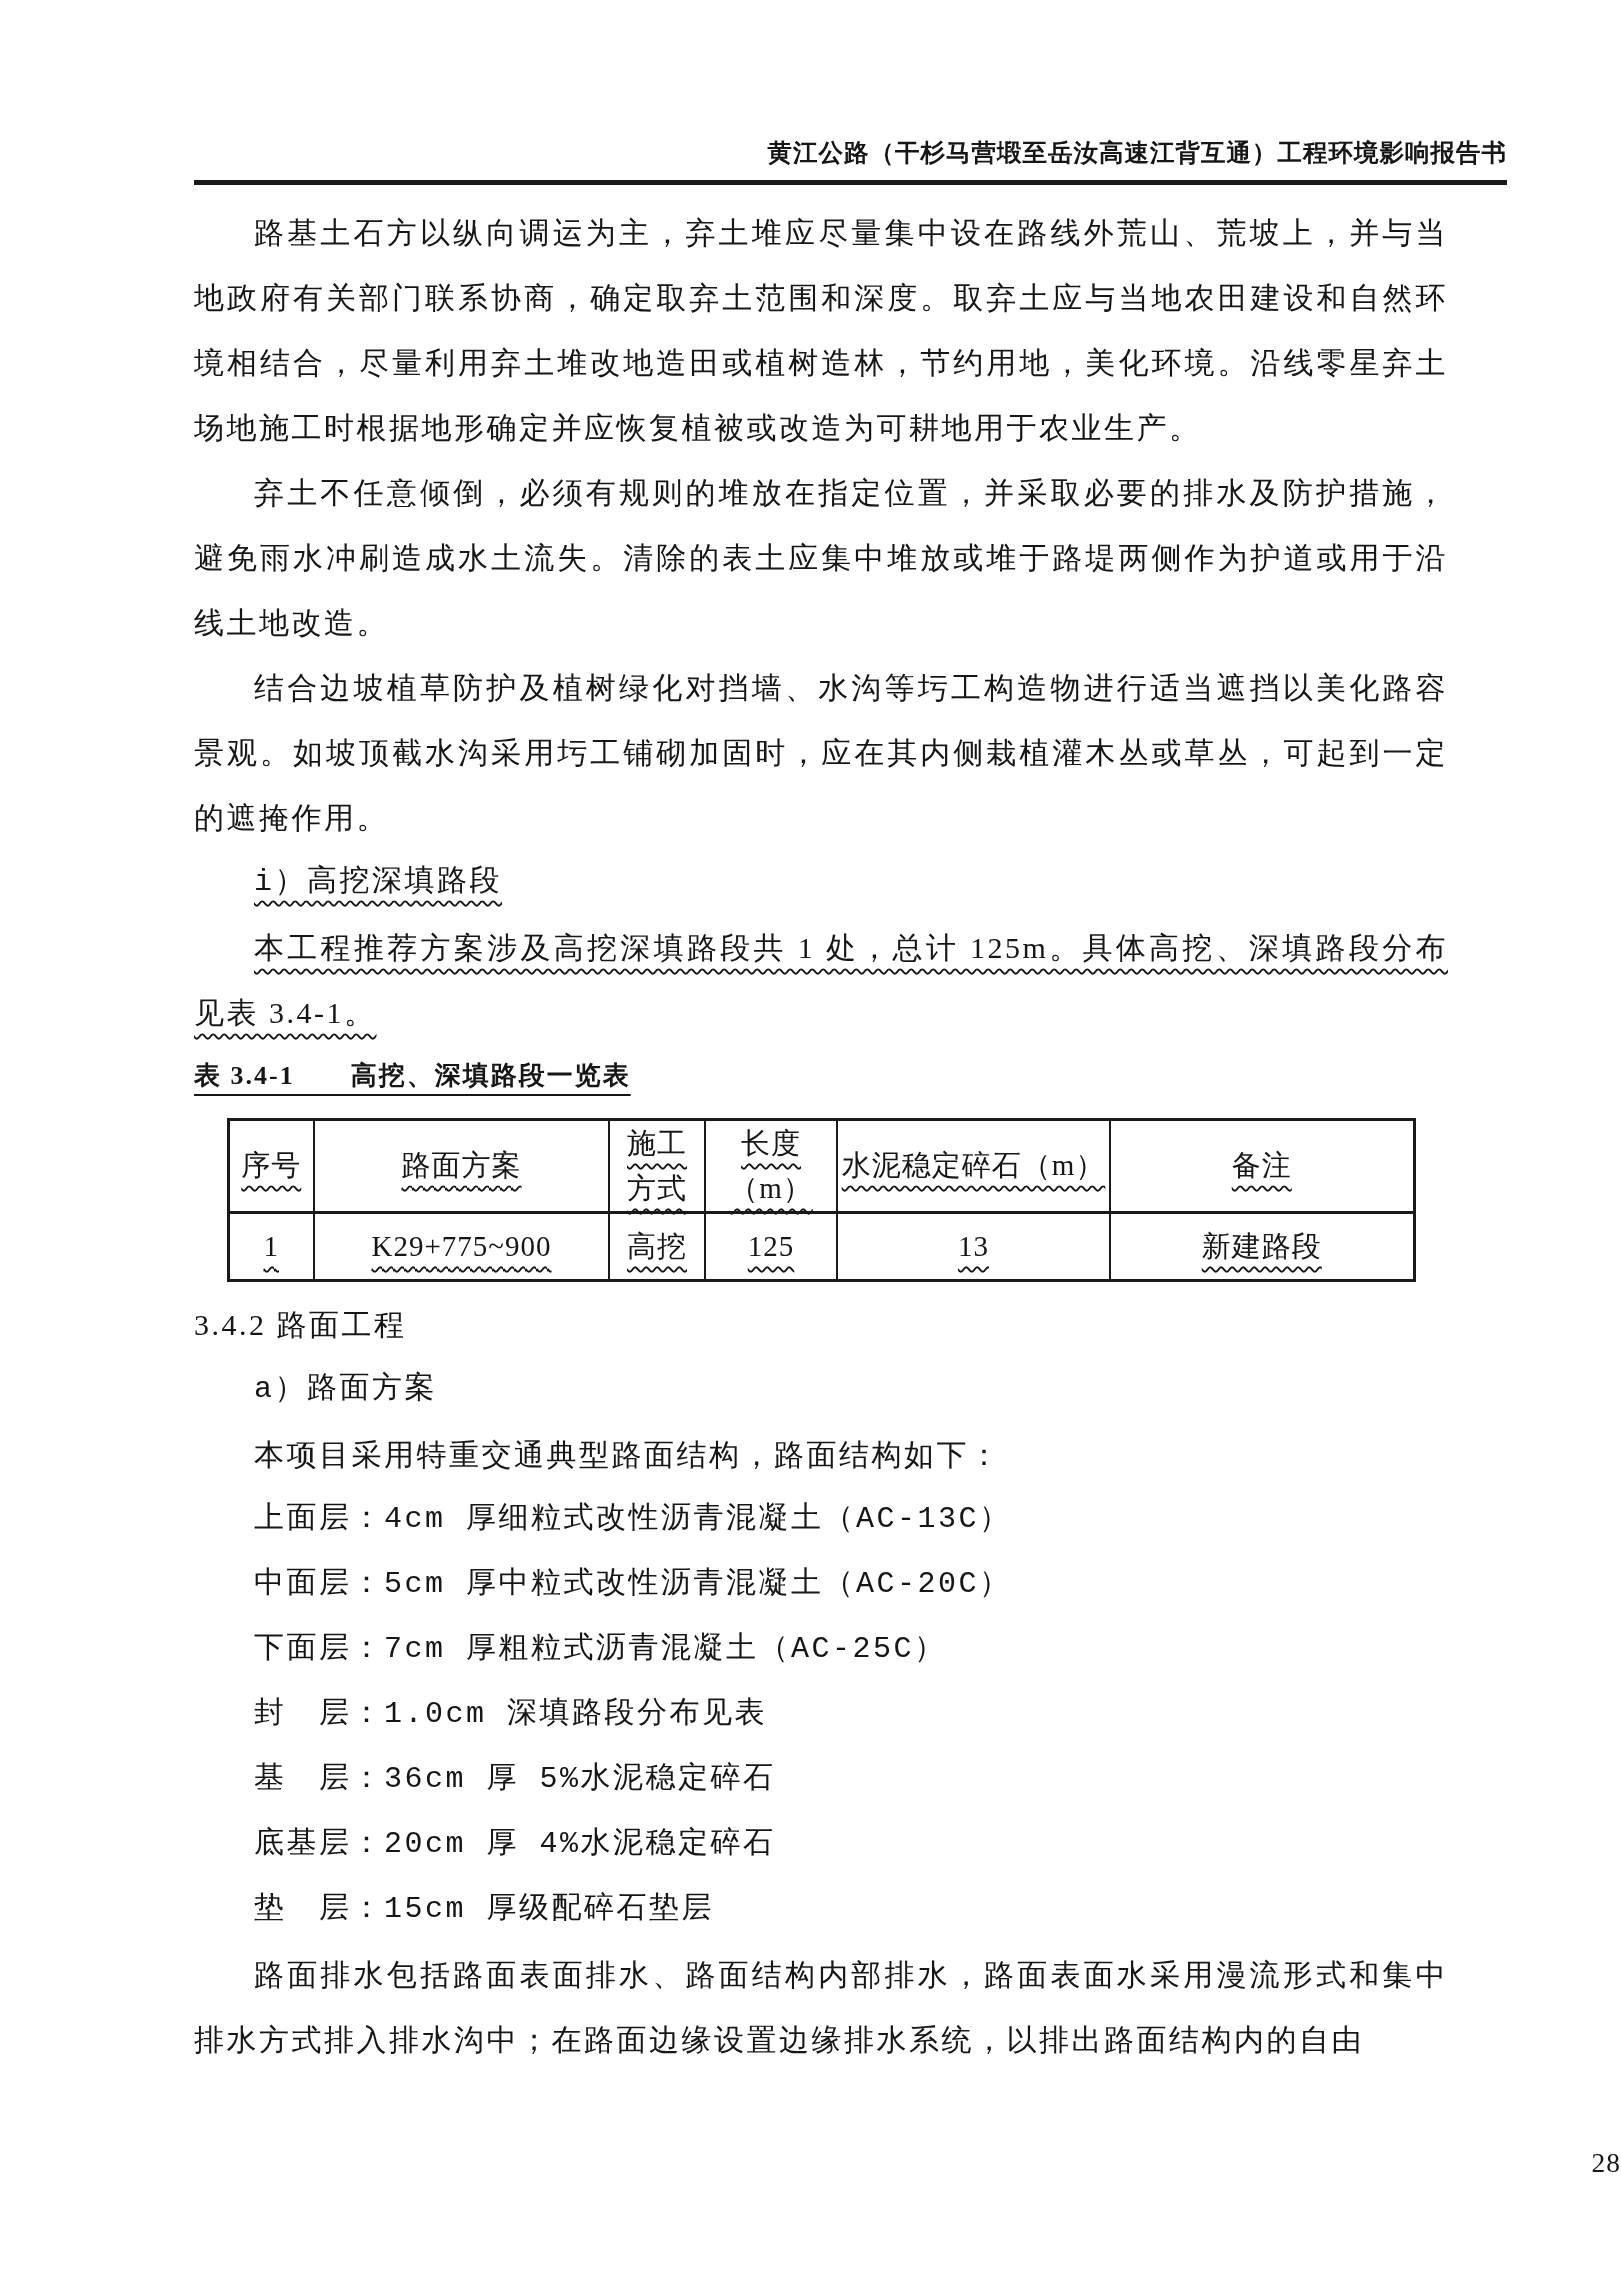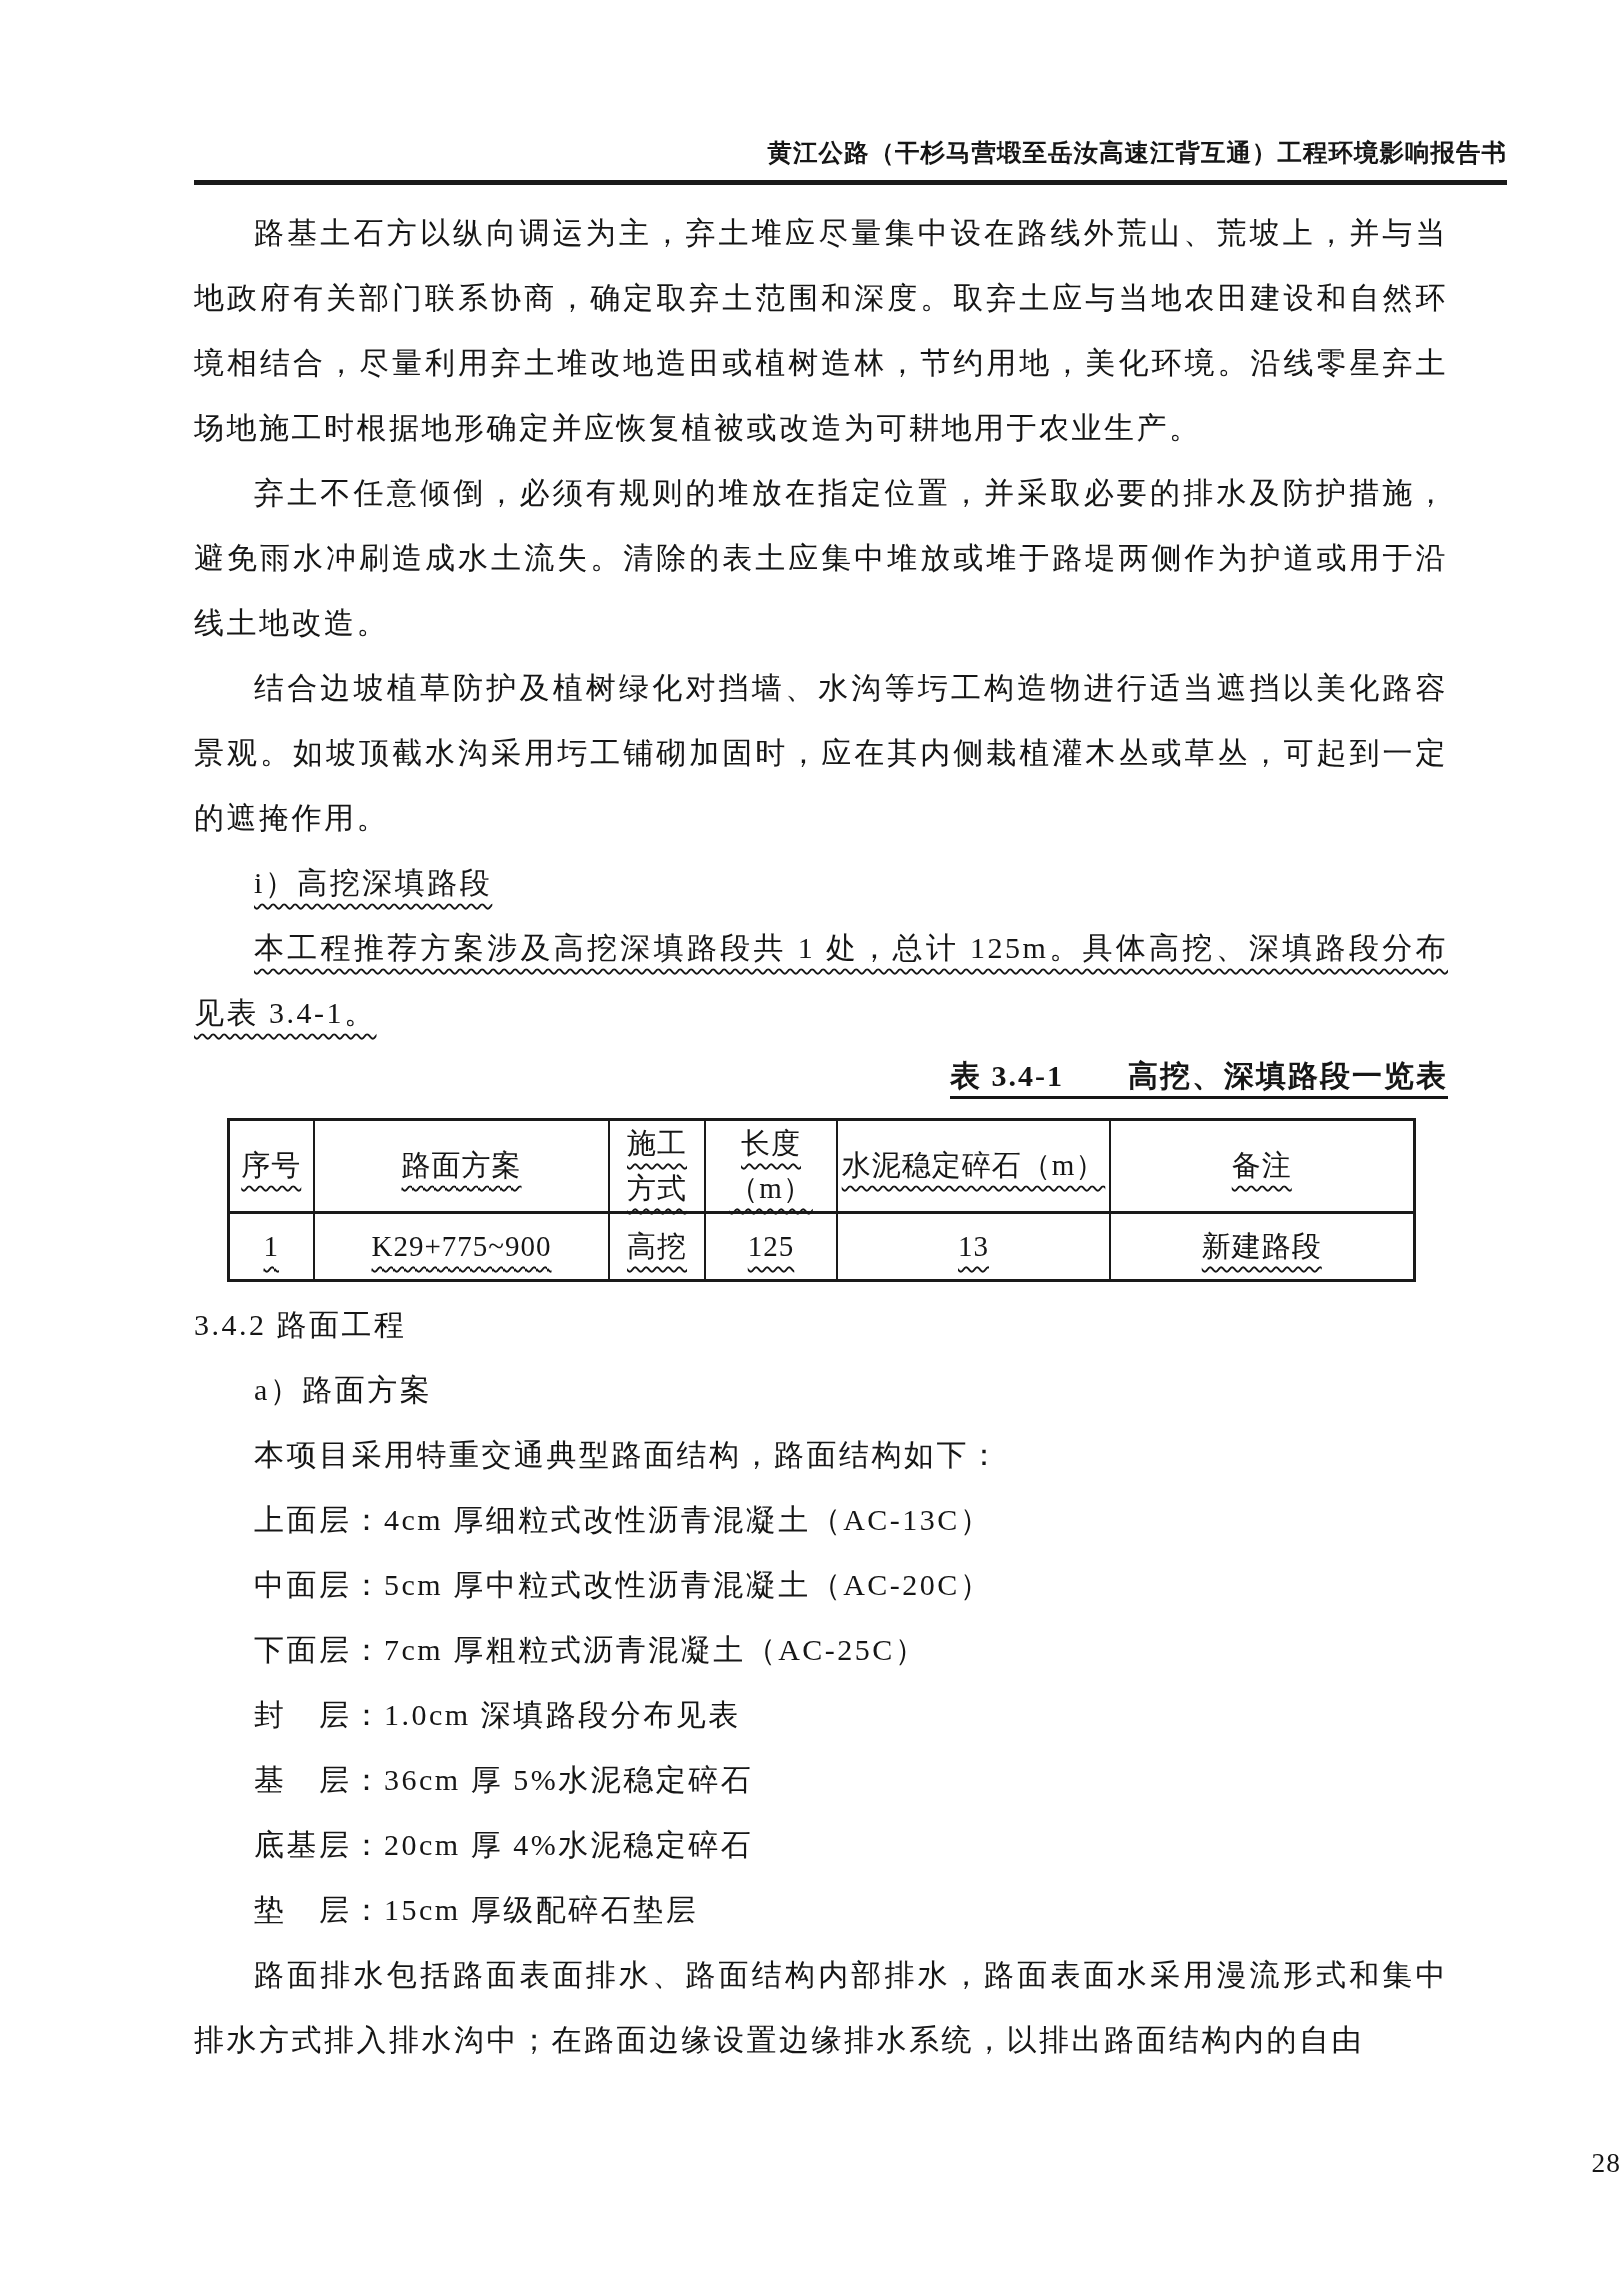--- a/index.html
+++ b/index.html
@@ -26,33 +26,33 @@
     margin-top: 11.8px;
   }
   .content {
     margin: 15.7px 173px 0 194px;
     font-size: 30px;
     line-height: 65px;
     letter-spacing: 2.5px;
     text-align: justify;
   }
   .para { margin: 0; text-indent: 2em; }
-  .line { margin: 0; text-indent: 2em; text-align: left; }
+  .line { margin: 0; text-indent: 2em; text-align: left; font-family: Liberation Mono, monospace; }
   .wavy {
     text-decoration: underline;
     text-decoration-style: wavy;
     text-decoration-thickness: 1.5px;
     text-underline-offset: 9.8px;
   }
   .table-title {
     margin: 3.9px 0 0 0;
     text-indent: 0;
-    text-align: right;
+    text-align: left;
     font-weight: bold;
-    font-size: 30px;
+    font-size: 26px;
     line-height: 53px;
     letter-spacing: 2px;
     text-decoration: underline;
   }
   table.spec {
     border-collapse: collapse;
     table-layout: fixed;
     width: 1187px;
     margin: 15.7px auto 0 auto;
     border: 3.9px solid #1a1a1a;

